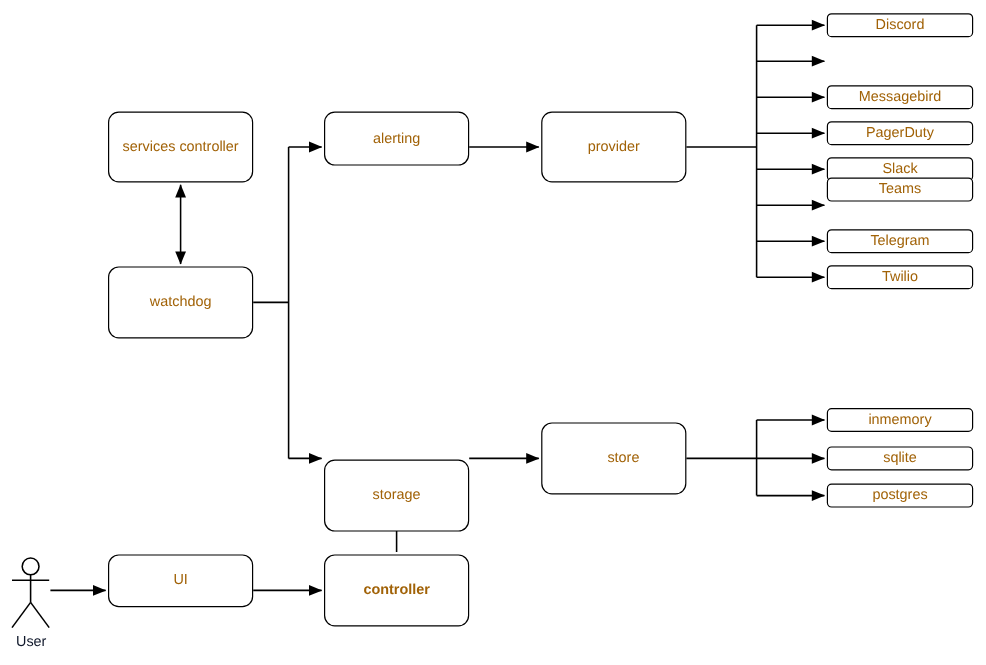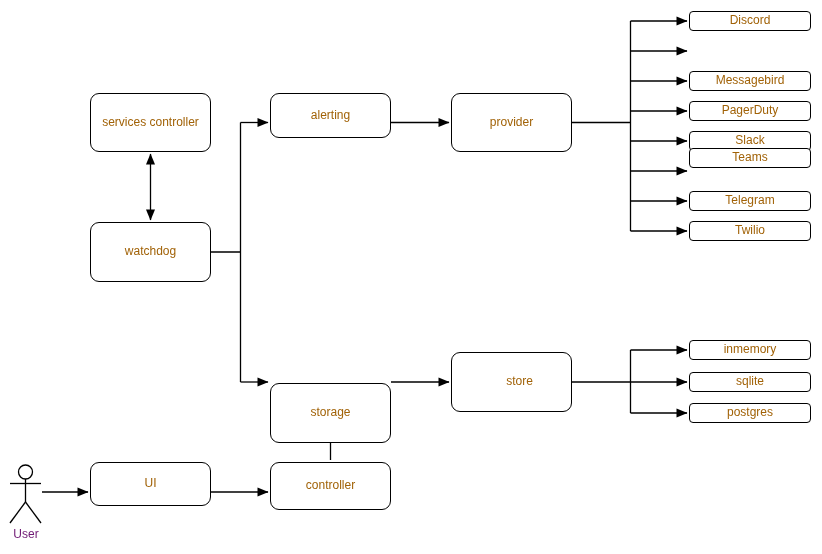--- a/index.html
+++ b/index.html
@@ -31,21 +31,21 @@
     line-height: 1.1;
   }
   .large { width: 121px; border-radius: 9px; }
   .small { left: 689px; width: 122px; height: 20px; border-radius: 4px; }
   .actor-label {
     position: absolute;
     left: 4px; top: 527px;
     width: 44px;
     text-align: center;
     font-size: 12px;
-    color: #701a75;
+    color: #0f172a;
   }
 </style>
 </head>
 <body>
 
 <div class="canvas">
 
   <svg class="wires" width="822" height="554" viewBox="0 0 822 554" fill="none" stroke="#000000" stroke-width="1.3">
     <defs>
       <marker id="arrow" markerUnits="userSpaceOnUse" markerWidth="13" markerHeight="10" refX="11" refY="5" orient="auto-start-reverse">
@@ -151,21 +151,21 @@
   </div>
   <div class="node large" style="left:270px; top:352px; height:60px;margin-top:31px;">
     <span>storage</span>
   </div>
   <div class="node large" style="left:451px; top:352px; height:60px;padding-left:16px;">
     <span>store</span>
   </div>
   <div class="node large" style="left:90px; top:462px; height:44px;">
     <span>UI</span>
   </div>
-  <div class="node large" style="left:270px; top:462px; height:48px;">
+  <div class="node large" style="left:270px; top:462px; height:60px;font-weight:bold;">
     <span>controller</span>
   </div>
 
   <div class="node small" style="top:11px;">
     <span>Discord</span>
   </div>
   <div class="node small" style="top:71px;">
     <span>Messagebird</span>
   </div>
   <div class="node small" style="top:101px;">

